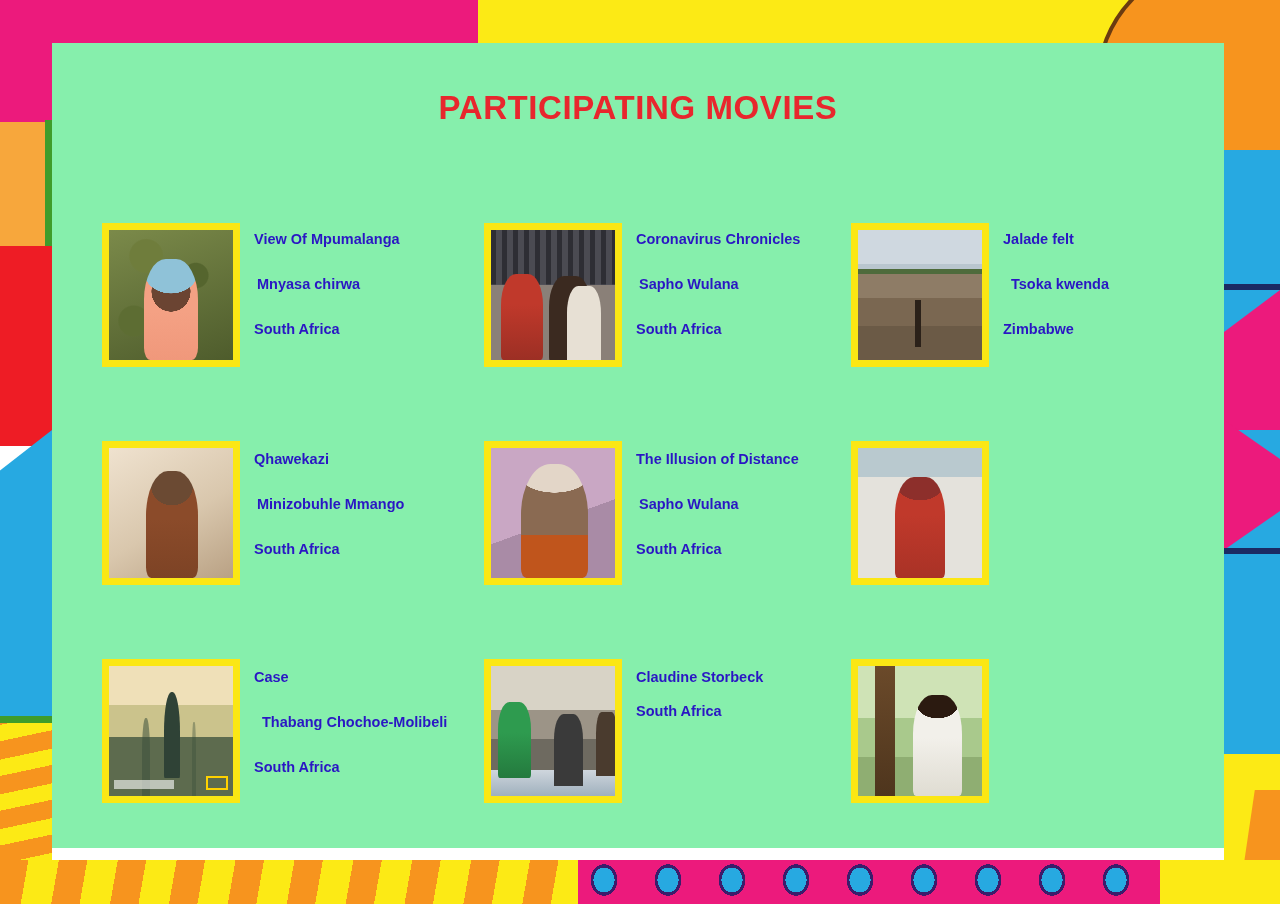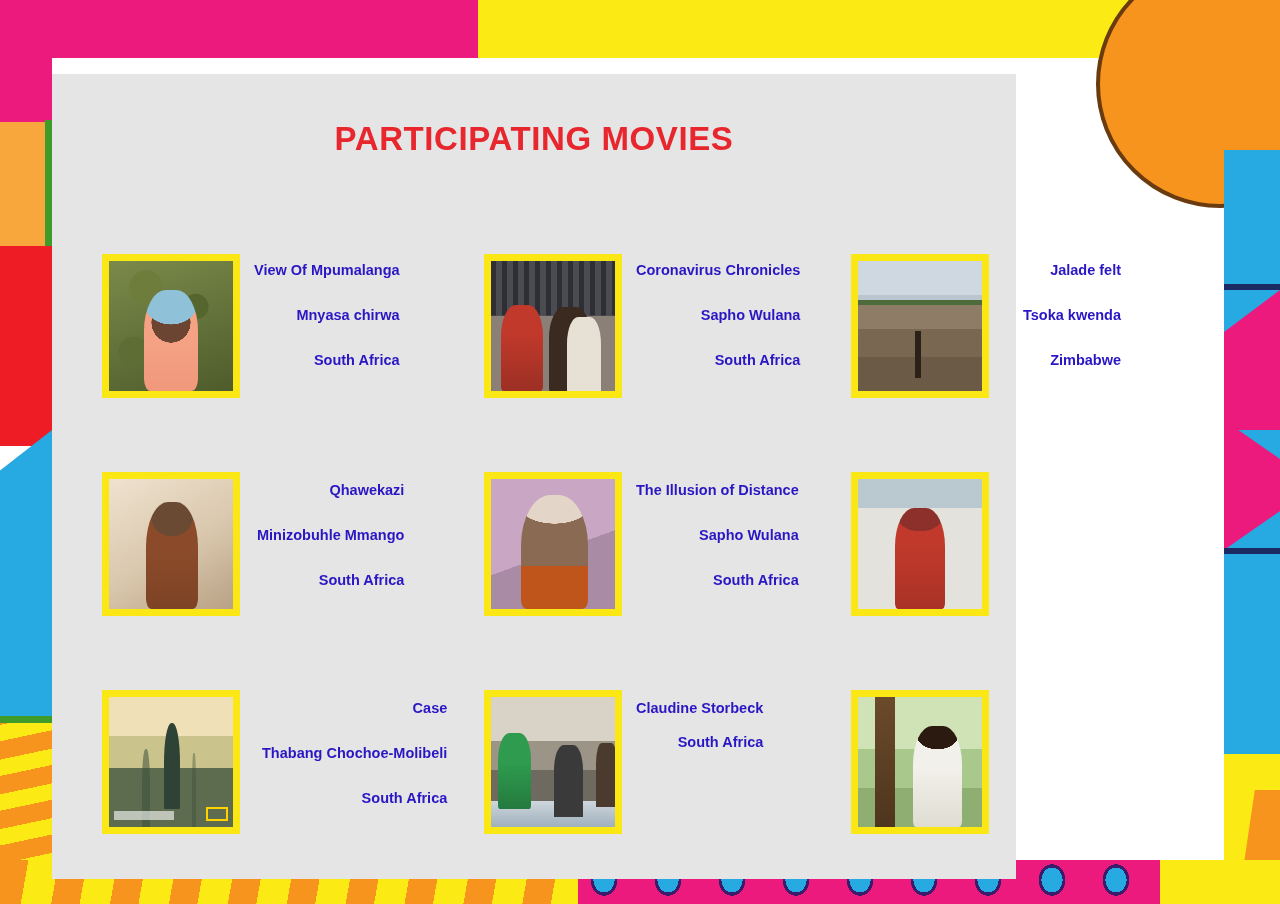--- a/index.html
+++ b/index.html
@@ -79,24 +79,24 @@
                   background-image:
                     radial-gradient(ellipse 17px 20px at 26px 20px, #27a9e1 0 62%, #3b1c6b 62% 78%, transparent 79%),
                     radial-gradient(ellipse 17px 20px at 90px 36px, #27a9e1 0 62%, #3b1c6b 62% 78%, transparent 79%);
                   background-size: 64px 56px; }
   .bg-bot-yellow{ left: 1160px; top: 860px; width: 120px; height: 44px; background: #fcea15; }
 
   
   .panel {
     position: absolute;
     left: 52px;
-    top: 74px;
-    width: 964px;
+    top: 43px;
+    width: 1172px;
     height: 805px;
-    background: #e5e5e5;
+    background: #86efac;
     z-index: 2;
   }
 
   .slide-title {
     position: absolute;
     top: 46px;
     left: 0;
     width: 100%;
     text-align: center;
     color: #e8262d;
@@ -108,21 +108,20 @@
 
   
   .grid {
     position: absolute;
     top: 180px;
     left: 50px;
     width: 1122px;
     display: grid;
     grid-template-columns: 382px 367px 373px;
     grid-template-rows: 218px 218px 175px;
-    text-align: right;
   }
 
   .entry {
     display: flex;
     align-items: flex-start;
   }
 
   .thumb {
     width: 138px;
     height: 144px;
@@ -151,21 +150,21 @@
 
   .info .m-title  { margin: 0 0 27px 0; }
   .info .m-dir    { margin: 0 0 27px 3px; }
   .info .m-country{ margin: 0; }
 
   
   .entry.r3c2 .info .m-title  { margin-bottom: 14px; }
   .entry.r3c2 .info .m-dir    { margin-bottom: 16px; margin-left: 0; }
   .entry.r1c1 .info, .entry.r1c2 .info, .entry.r1c3 .info { padding-top: 7px; }
   .entry.r3c1 .info .m-dir { margin-left: 8px; }
-  .entry.r1c3 .info .m-dir { margin-left: 20px; }
+  .entry.r1c3 .info .m-dir { margin-left: 8px; }
   .entry.r2c3 .info .m-dir { margin-left: 4px; }
 
   
   .art { position: absolute; inset: 0; }
 
   
   .art-foliage {
     background:
       radial-gradient(circle at 30% 20%, #6f7d3c 0 12%, transparent 13%),
       radial-gradient(circle at 70% 35%, #55652e 0 10%, transparent 11%),

